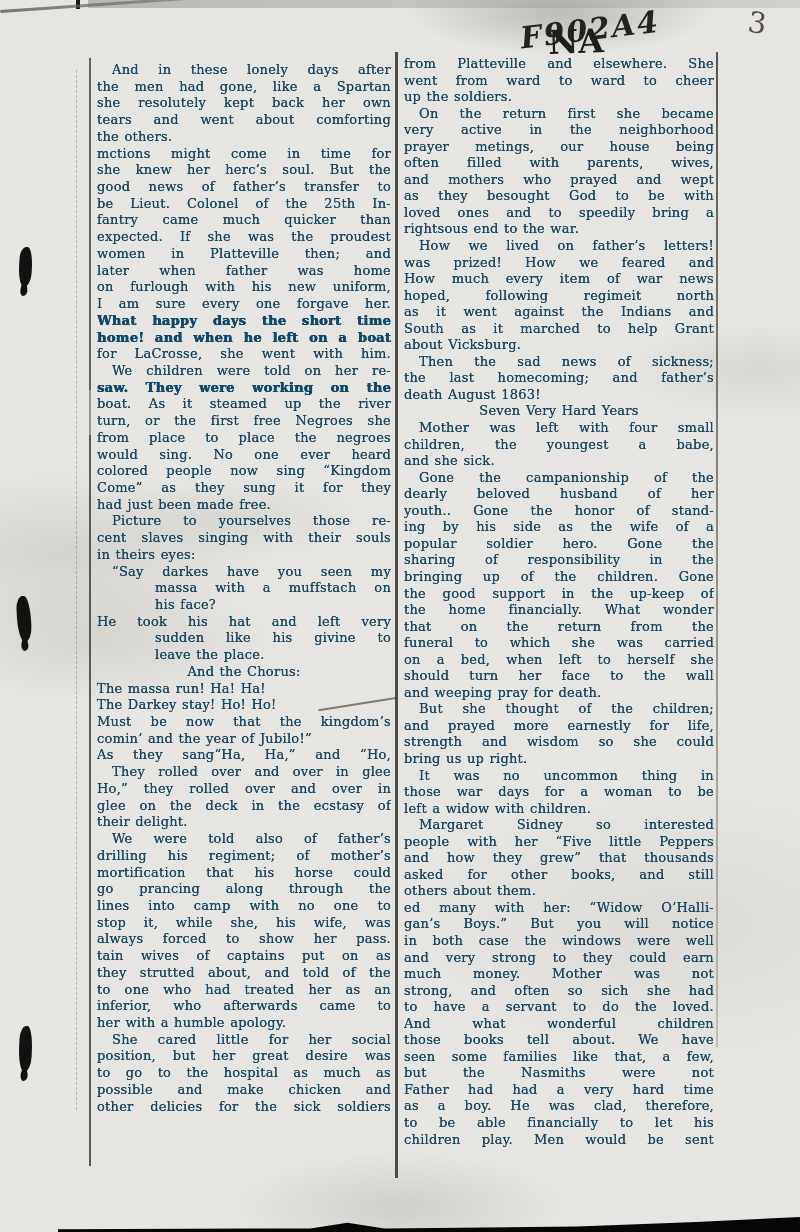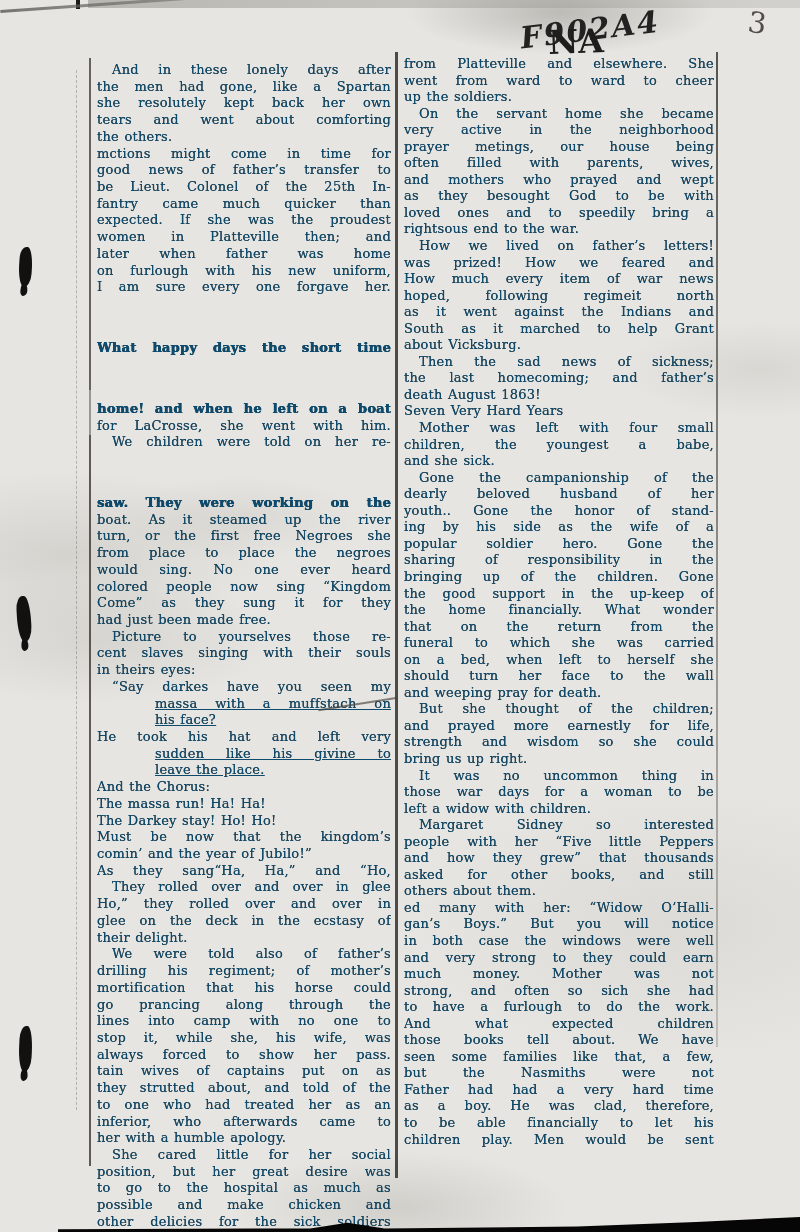--- a/index.html
+++ b/index.html
@@ -20,23 +20,23 @@
       radial-gradient(400px 200px at 85% 75%, rgba(128,126,118,.10), transparent 70%);
   }
   .col{
     position:absolute; top:0; color:#0c4a6e;
     font-size:13px; letter-spacing:.25px; word-spacing:1px;
     text-shadow:0 0 .6px rgba(41,39,31,.85);
   }
   .col .line{ text-align:justify; overflow:hidden; }
   .col .line.j::after{ content:""; display:inline-block; width:100%; height:0; }
   .col .line.in1{ padding-left:15px; }
-  .col .line.in2{ padding-left:58px;text-decoration:underline; }
-  .col .line.c{ text-align:left; }
-  .col .line.b{ font-weight:bold; text-shadow:.5px 0 0 currentColor, 0 0 .6px rgba(41,39,31,.9);margin-top:44px; }
+  .col .line.in2{ padding-left:58px; }
+  .col .line.c{ text-align:center; }
+  .col .line.b{ font-weight:bold; text-shadow:.5px 0 0 currentColor, 0 0 .6px rgba(41,39,31,.9); }
   #col-left{ left:97px; width:294px; top:62px; }
   #col-left .line{ height:16.72px; line-height:16.72px; }
   #col-right{ left:404px; width:310px; top:56px; }
   #col-right .line{ height:16.56px; line-height:16.56px; }
 
   .vrule{ position:absolute; pointer-events:none; }
   #rule-left{ left:89px; top:58px; width:2px; height:1108px;
     background:linear-gradient(to bottom, rgba(58,56,48,.75) 0 30%, rgba(58,56,48,.45) 30% 34%, rgba(58,56,48,.8) 34% 100%); }
   #rule-left-faint{ left:76px; top:70px; height:1040px; width:0;
     border-left:1px dashed rgba(95,92,84,.38); }
@@ -91,20 +91,21 @@
   <div class="handwriting" id="hw-na">NA</div>
   <div class="handwriting" id="hw-page">3</div>
 
   <div class="col" id="col-left">
       <div class="line in1 j">And in these lonely days after</div>
       <div class="line j">the men had gone, like a Spartan</div>
       <div class="line j">she resolutely kept back her own</div>
       <div class="line j">tears and went about comforting</div>
       <div class="line">the others.</div>
       <div class="line j">mctions might come in time for</div>
+      <div class="line j">she knew her herc’s soul. But the</div>
       <div class="line j">good news of father’s transfer to</div>
       <div class="line j">be Lieut. Colonel of the 25th In-</div>
       <div class="line j">fantry came much quicker than</div>
       <div class="line j">expected. If she was the proudest</div>
       <div class="line j">women in Platteville then; and</div>
       <div class="line j">later when father was home</div>
       <div class="line j">on furlough with his new uniform,</div>
       <div class="line j">I am sure every one forgave her.</div>
       <div class="line j b">What happy days the short time</div>
       <div class="line j b">home! and when he left on a boat</div>
@@ -152,21 +153,21 @@
       <div class="line in1 j">She cared little for her social</div>
       <div class="line j">position, but her great desire was</div>
       <div class="line j">to go to the hospital as much as</div>
       <div class="line j">possible and make chicken and</div>
       <div class="line j">other delicies for the sick soldiers</div>
     </div>
   <div class="col" id="col-right">
       <div class="line j">from Platteville and elsewhere. She</div>
       <div class="line j">went from ward to ward to cheer</div>
       <div class="line">up the soldiers.</div>
-      <div class="line in1 j">On the servant home she became</div>
+      <div class="line in1 j">On the return first she became</div>
       <div class="line j">very active in the neighborhood</div>
       <div class="line j">prayer metings, our house being</div>
       <div class="line j">often filled with parents, wives,</div>
       <div class="line j">and mothers who prayed and wept</div>
       <div class="line j">as they besought God to be with</div>
       <div class="line j">loved ones and to speedily bring a</div>
       <div class="line">rightsous end to the war.</div>
       <div class="line in1 j">How we lived on father’s letters!</div>
       <div class="line j">was prized! How we feared and</div>
       <div class="line j">How much every item of war news</div>
@@ -206,22 +207,22 @@
       <div class="line j">people with her “Five little Peppers</div>
       <div class="line j">and how they grew” that thousands</div>
       <div class="line j">asked for other books, and still</div>
       <div class="line">others about them.</div>
       <div class="line j">ed many with her: “Widow O’Halli-</div>
       <div class="line j">gan’s Boys.” But you will notice</div>
       <div class="line j">in both case the windows were well</div>
       <div class="line j">and very strong to they could earn</div>
       <div class="line j">much money. Mother was not</div>
       <div class="line j">strong, and often so sich she had</div>
-      <div class="line j">to have a furlough to do the work.</div>
-      <div class="line j">And what expected children</div>
+      <div class="line j">to have a servant to do the loved.</div>
+      <div class="line j">And what wonderful children</div>
       <div class="line j">those books tell about. We have</div>
       <div class="line j">seen some families like that, a few,</div>
       <div class="line j">but the Nasmiths were not</div>
       <div class="line j">Father had had a very hard time</div>
       <div class="line j">as a boy. He was clad, therefore,</div>
       <div class="line j">to be able financially to let his</div>
       <div class="line j">children play. Men would be sent</div>
     </div>
 
   <div id="pencil-dash"></div>

